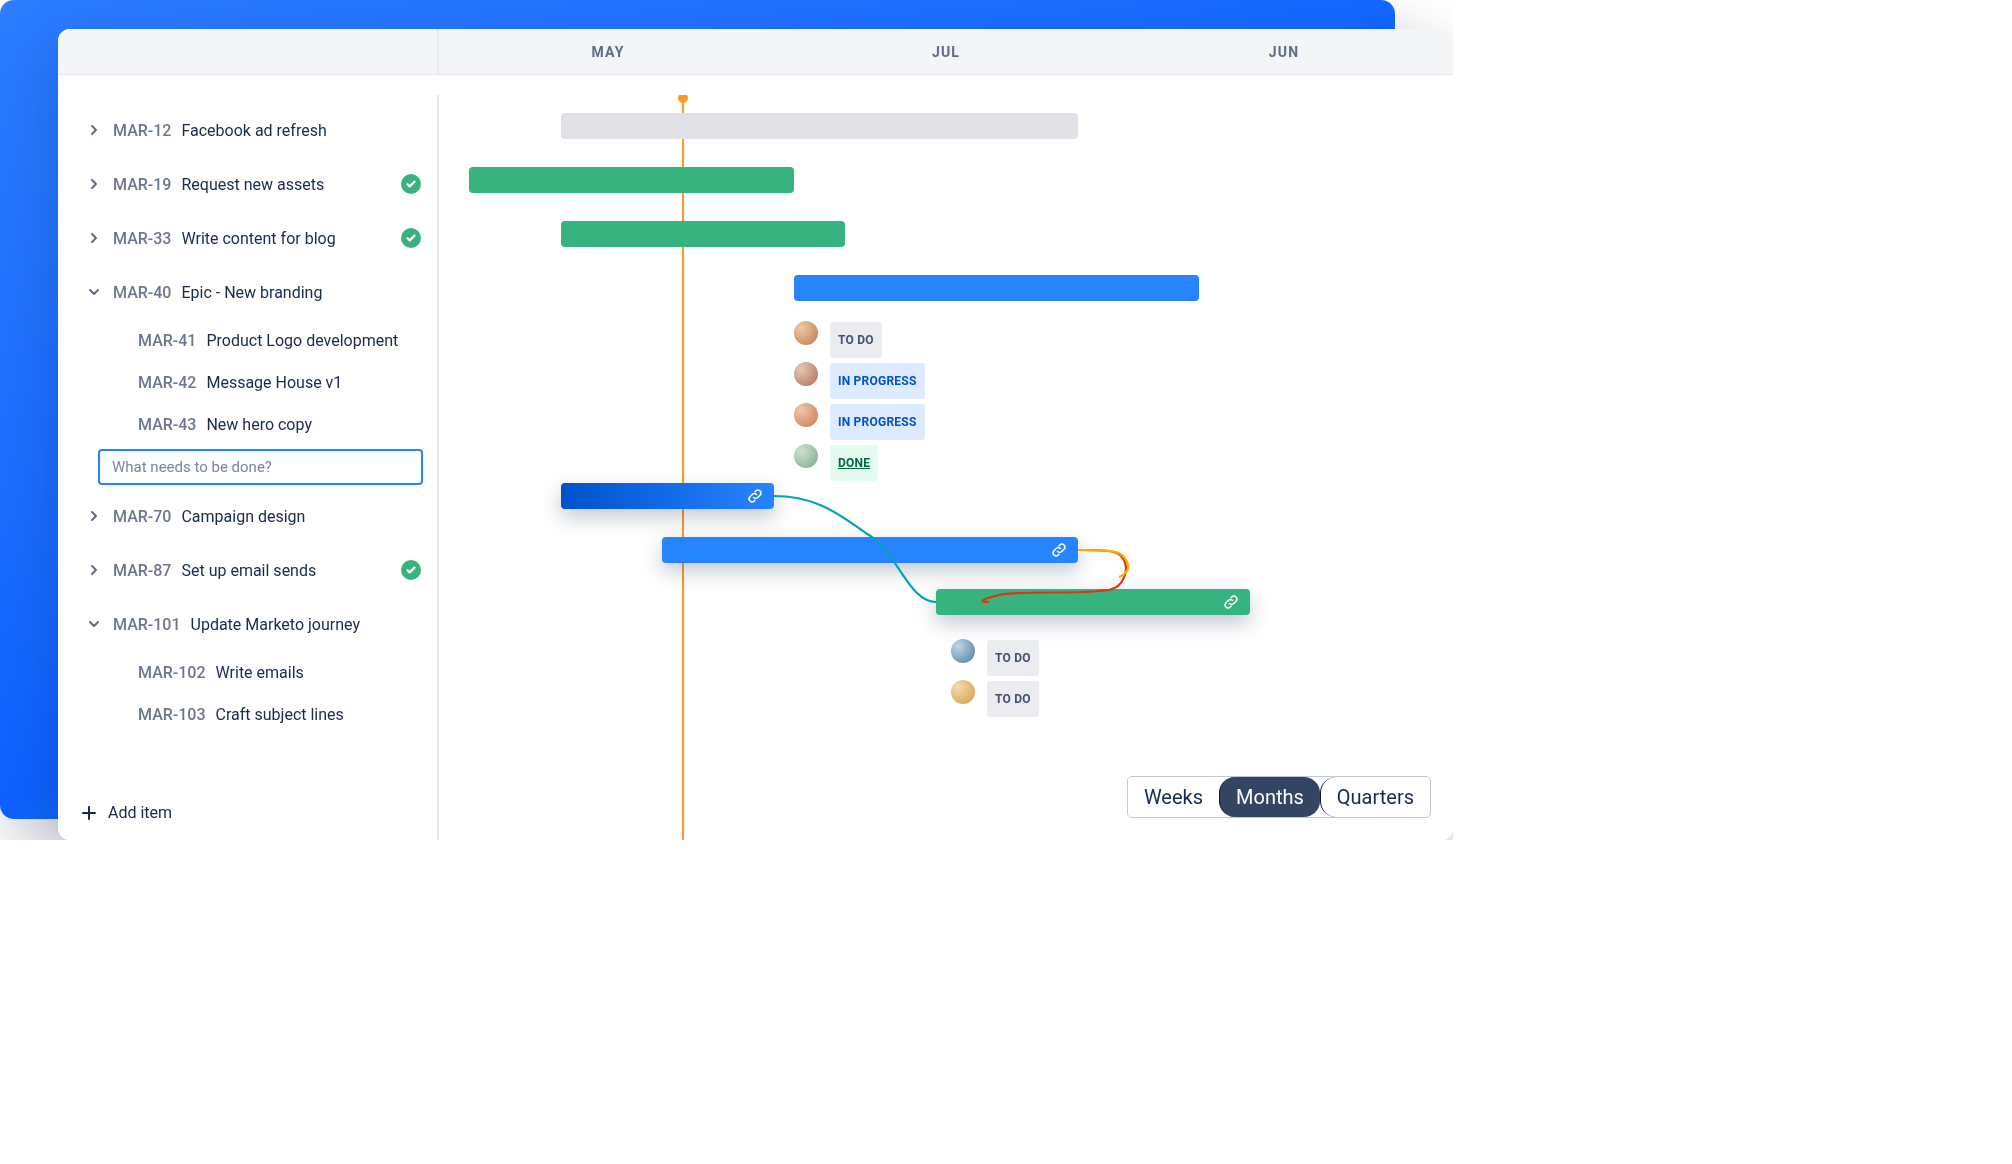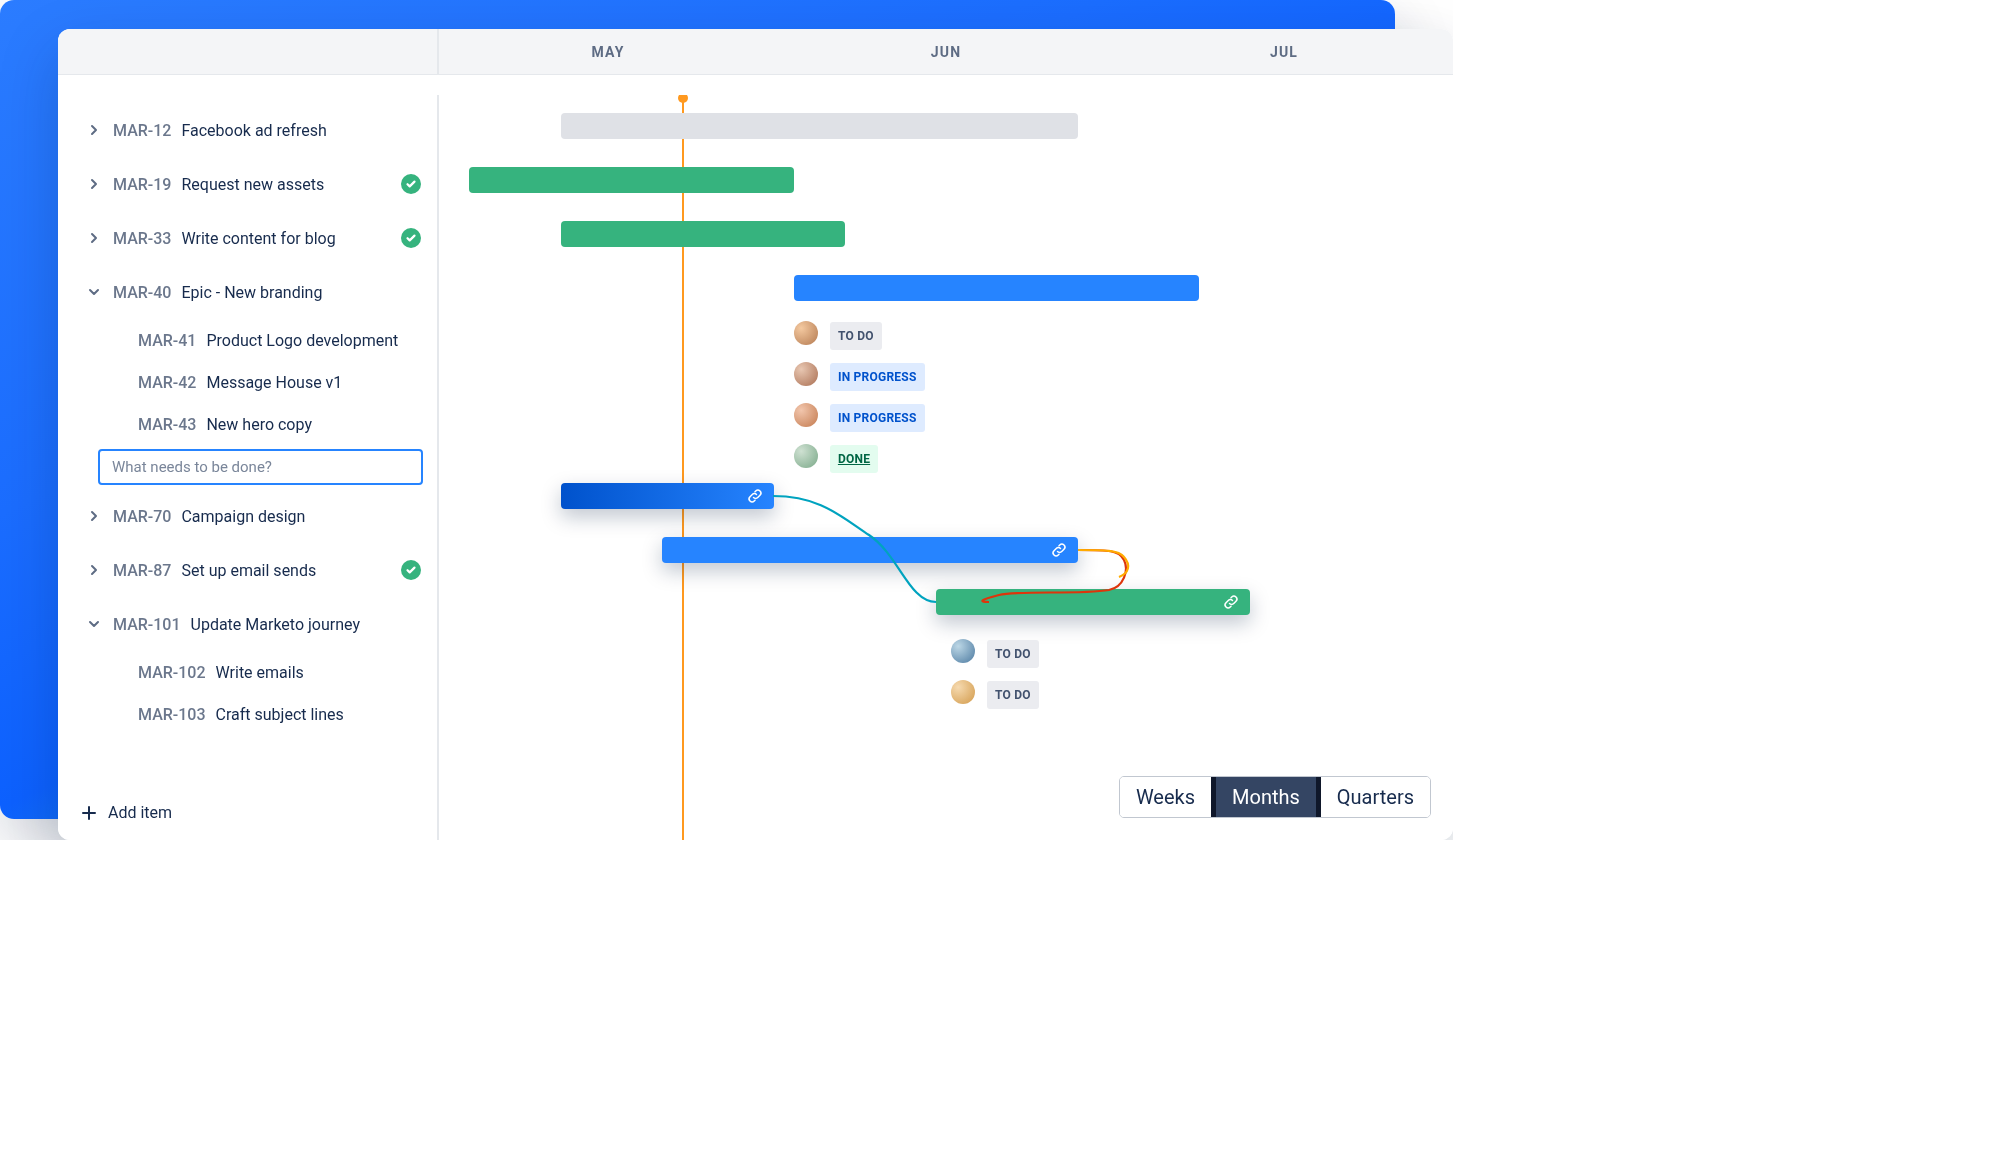--- a/index.html
+++ b/index.html
@@ -128,21 +128,21 @@
   }
   .ass-a { background: radial-gradient(circle at 30% 30%, #f4c9a0, #b47a50); }
   .ass-b { background: radial-gradient(circle at 30% 30%, #e8c7b2, #aa6f52); }
   .ass-c { background: radial-gradient(circle at 30% 30%, #f2c6ad, #c37a4e); }
   .ass-d { background: radial-gradient(circle at 30% 30%, #cfe1d2, #7aa888); }
   .ass-e { background: radial-gradient(circle at 30% 30%, #bcd7e6, #4c7aa0); }
   .ass-f { background: radial-gradient(circle at 30% 30%, #f6dab0, #d29a4a); }
 
   .status {
     position: absolute;
-    height: 28px; padding: 0 8px;
+    height: 36px; padding: 0 8px;
     border-radius: 3px;
     font-size: 12px; font-weight: 700;
     display: inline-flex; align-items: center;
     letter-spacing: .02em;
   }
   .status.todo { background: #ebecf0; color: #42526e; }
   .status.inprogress { background: #deebff; color: #0052cc; }
   .status.done { background: #e3fcef; color: #006644; }
 
   
@@ -153,34 +153,34 @@
   .zoom {
     position: absolute; right: 22px; bottom: 22px;
     display: flex; border: 1px solid #c1c7d0; border-radius: 5px;
     background: #fff; overflow: hidden;
   }
   .zoom-btn {
     padding: 8px 16px; font-size: 20px; color: #172b4d;
     background: #fff; cursor: pointer; user-select: none;
   }
   .zoom-btn.active { background: #344563; color: #fff; }
-  .zoom-btn + .zoom-btn { border-left: 5px solid #0f172a; }
+  .zoom-btn + .zoom-btn { border-left: 1px solid #0f172a; border-radius: 16px; }
 </style>
 </head>
 <body>
 
 <div class="bg-card"></div>
 
 <div class="panel">
 
   <div class="header">
     <div class="header-left"></div>
     <div class="header-month">MAY</div>
+    <div class="header-month">JUL</div>
     <div class="header-month">JUN</div>
-    <div class="header-month">JUL</div>
   </div>
 
   <div class="sidebar">
     <div class="side-inner">
 
       <div class="row">
         <span class="chev">
           <svg viewBox="0 0 12 12">
               <path d="M4 2l4 4-4 4" stroke="#5e6c84" stroke-width="2" fill="none" stroke-linecap="round" stroke-linejoin="round"></path>
             </svg>

